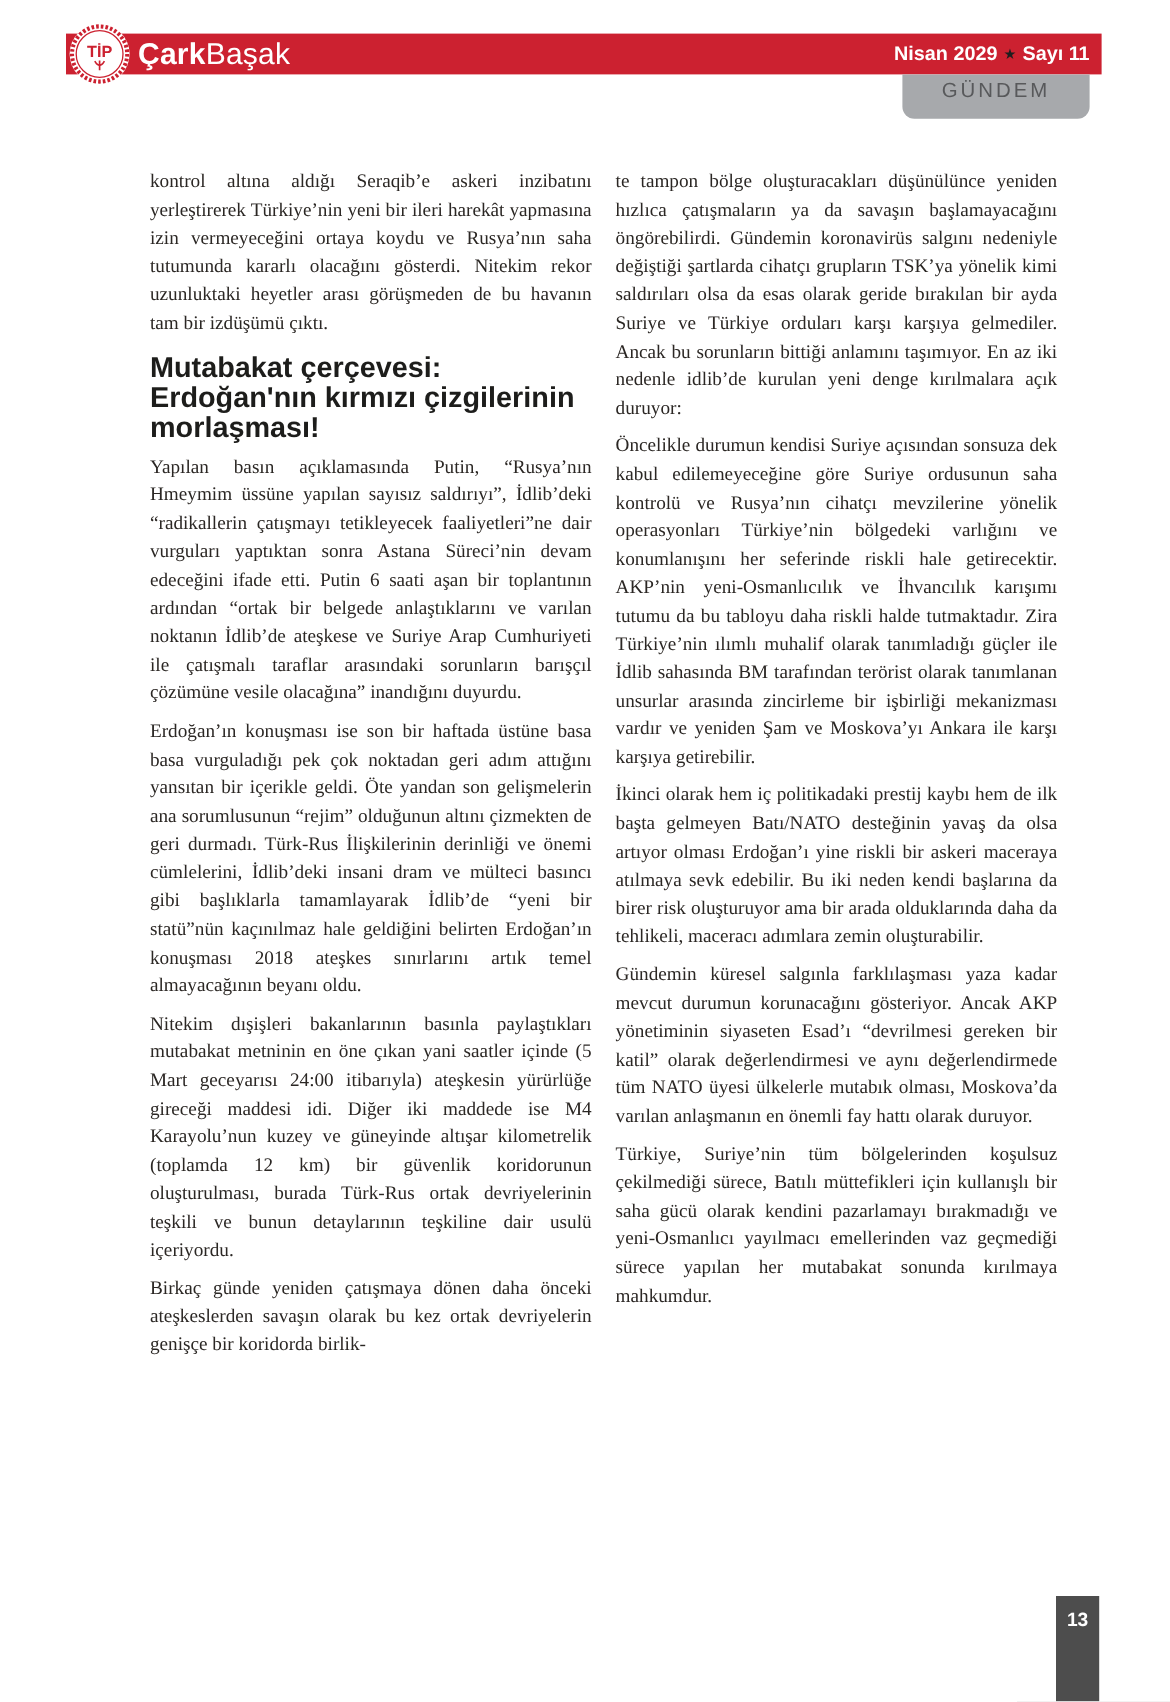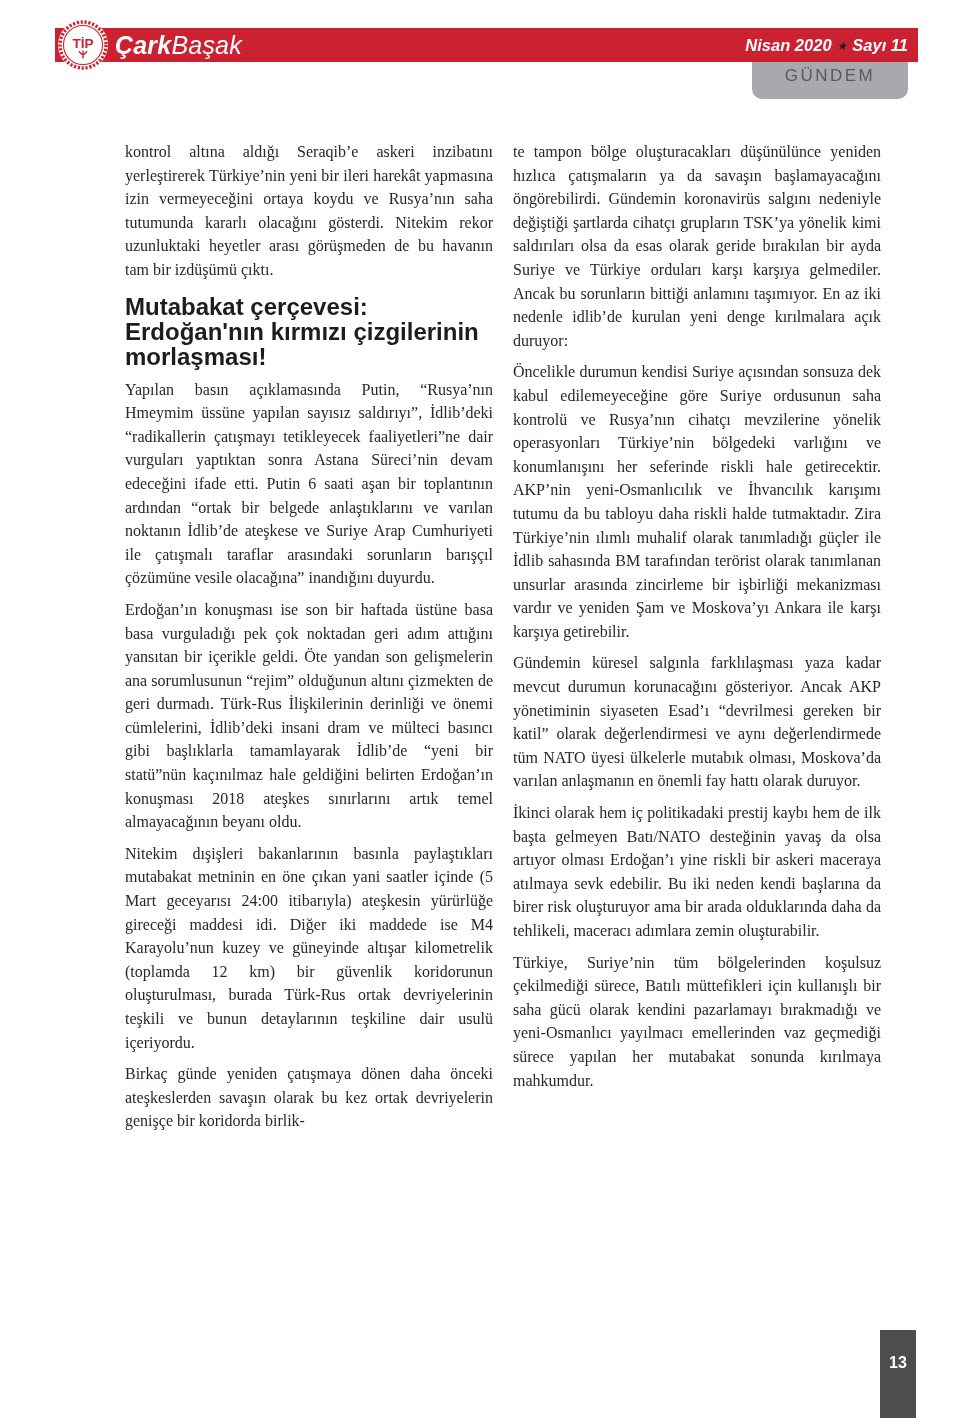--- a/index.html
+++ b/index.html
@@ -5,21 +5,20 @@
   html,body{margin:0;padding:0;background:#e8e8e8;}
   .page{
     position:relative;width:975px;height:1418px;margin:0 auto;
     background:#ffffff;overflow:hidden;
     font-family:"Liberation Sans",sans-serif;
   }
   
   .header-bar{
     position:absolute;left:55px;top:28px;width:863px;height:34px;
     background:var(--accent_red,#cc2130);
-    font-style:italic;
   }
   .brand{
     position:absolute;left:60px;top:1px;height:34px;line-height:33px;
     color:#fff;font-size:25px;letter-spacing:.2px;white-space:nowrap;
   }
   .brand-bold{font-weight:bold;}
   .brand-light{font-weight:normal;}
   .logo-wrap{
     position:absolute;left:57px;top:19px;width:52px;height:52px;z-index:3;
   }
@@ -58,30 +57,30 @@
     color:var(--heading_text,#1d1d1b);
     white-space:pre-line;
   }
   
   .pagenum{
     position:absolute;left:880px;top:1330px;width:36px;height:88px;
     background:var(--pagenum_bg,#4d4d4d);
     color:#fff;font-weight:bold;font-size:16px;
     text-align:center;
   }
-  .pagenum span{display:block;padding-top:24px;}
+  .pagenum span{display:block;padding-top:12px;}
 </style>
 </head>
 <body>
 
 <div class="page">
 
   <div class="header-bar">
     <div class="brand"><span class="brand-bold">Çark</span><span class="brand-light">Başak</span></div>
-    <div class="issue"><span>Nisan 2020</span><span class="star">★</span><span>Sayı 11</span></div>
+    <div class="issue"><span>Nisan 2029</span><span class="star">★</span><span>Sayı 11</span></div>
   </div>
 
   <div class="logo-wrap">
     <svg viewBox="0 0 52 52" width="52" height="52">
       <circle cx="26" cy="26" r="25" fill="#ffffff"></circle>
       <circle cx="26" cy="26" r="23" fill="none" stroke="#cc2130" stroke-width="3.4" stroke-dasharray="2.2 1.7"></circle>
       <circle cx="26" cy="26" r="19.5" fill="none" stroke="#cc2130" stroke-width="1.1"></circle>
       <text x="26" y="28.5" text-anchor="middle" font-family="Liberation Sans, sans-serif" font-size="13.5" font-weight="bold" fill="#cc2130">TİP</text>
       <path d="M22 32 q4 7 8 0 M26 31.5 l0 8" stroke="#cc2130" stroke-width="1.4" fill="none"></path>
     </svg>
@@ -95,22 +94,22 @@
         <h3 class="subhead">Mutabakat çerçevesi:
 Erdoğan'nın kırmızı çizgilerinin morlaşması!</h3>
         <p class="body-par">Yapılan basın açıklamasında Putin, “Rusya’nın Hmeymim üssüne yapılan sayısız saldırıyı”, İdlib’deki “radikallerin çatışmayı tetikleyecek faaliyetleri”ne dair vurguları yaptıktan sonra Astana Süreci’nin devam edeceğini ifade etti. Putin 6 saati aşan bir toplantının ardından “ortak bir belgede anlaştıklarını ve varılan noktanın İdlib’de ateşkese ve Suriye Arap Cumhuriyeti ile çatışmalı taraflar arasındaki sorunların barışçıl çözümüne vesile olacağına” inandığını duyurdu.</p>
         <p class="body-par">Erdoğan’ın konuşması ise son bir haftada üstüne basa basa vurguladığı pek çok noktadan geri adım attığını yansıtan bir içerikle geldi. Öte yandan son gelişmelerin ana sorumlusunun “rejim” olduğunun altını çizmekten de geri durmadı. Türk-Rus İlişkilerinin derinliği ve önemi cümlelerini, İdlib’deki insani dram ve mülteci basıncı gibi başlıklarla tamamlayarak İdlib’de “yeni bir statü”nün kaçınılmaz hale geldiğini belirten Erdoğan’ın konuşması 2018 ateşkes sınırlarını artık temel almayacağının beyanı oldu.</p>
         <p class="body-par">Nitekim dışişleri bakanlarının basınla paylaştıkları mutabakat metninin en öne çıkan yani saatler içinde (5 Mart geceyarısı 24:00 itibarıyla) ateşkesin yürürlüğe gireceği maddesi idi. Diğer iki maddede ise M4 Karayolu’nun kuzey ve güneyinde altışar kilometrelik (toplamda 12 km) bir güvenlik koridorunun oluşturulması, burada Türk-Rus ortak devriyelerinin teşkili ve bunun detaylarının teşkiline dair usulü içeriyordu.</p>
         <p class="body-par">Birkaç günde yeniden çatışmaya dönen daha önceki ateşkeslerden savaşın olarak bu kez ortak devriyelerin genişçe bir koridorda birlik-</p>
       </div>
     <div class="column">
         <p class="body-par">te tampon bölge oluşturacakları düşünülünce yeniden hızlıca çatışmaların ya da savaşın başlamayacağını öngörebilirdi. Gündemin koronavirüs salgını nedeniyle değiştiği şartlarda cihatçı grupların TSK’ya yönelik kimi saldırıları olsa da esas olarak geride bırakılan bir ayda Suriye ve Türkiye orduları karşı karşıya gelmediler. Ancak bu sorunların bittiği anlamını taşımıyor. En az iki nedenle idlib’de kurulan yeni denge kırılmalara açık duruyor:</p>
         <p class="body-par">Öncelikle durumun kendisi Suriye açısından sonsuza dek kabul edilemeyeceğine göre Suriye ordusunun saha kontrolü ve Rusya’nın cihatçı mevzilerine yönelik operasyonları Türkiye’nin bölgedeki varlığını ve konumlanışını her seferinde riskli hale getirecektir. AKP’nin yeni-Osmanlıcılık ve İhvancılık karışımı tutumu da bu tabloyu daha riskli halde tutmaktadır. Zira Türkiye’nin ılımlı muhalif olarak tanımladığı güçler ile İdlib sahasında BM tarafından terörist olarak tanımlanan unsurlar arasında zincirleme bir işbirliği mekanizması vardır ve yeniden Şam ve Moskova’yı Ankara ile karşı karşıya getirebilir.</p>
+        <p class="body-par">İkinci olarak hem iç politikadaki prestij kaybı hem de ilk başta gelmeyen Batı/NATO desteğinin yavaş da olsa artıyor olması Erdoğan’ı yine riskli bir askeri maceraya atılmaya sevk edebilir. Bu iki neden kendi başlarına da birer risk oluşturuyor ama bir arada olduklarında daha da tehlikeli, maceracı adımlara zemin oluşturabilir.</p>
         <p class="body-par">Gündemin küresel salgınla farklılaşması yaza kadar mevcut durumun korunacağını gösteriyor. Ancak AKP yönetiminin siyaseten Esad’ı “devrilmesi gereken bir katil” olarak değerlendirmesi ve aynı değerlendirmede tüm NATO üyesi ülkelerle mutabık olması, Moskova’da varılan anlaşmanın en önemli fay hattı olarak duruyor.</p>
-        <p class="body-par">İkinci olarak hem iç politikadaki prestij kaybı hem de ilk başta gelmeyen Batı/NATO desteğinin yavaş da olsa artıyor olması Erdoğan’ı yine riskli bir askeri maceraya atılmaya sevk edebilir. Bu iki neden kendi başlarına da birer risk oluşturuyor ama bir arada olduklarında daha da tehlikeli, maceracı adımlara zemin oluşturabilir.</p>
         <p class="body-par">Türkiye, Suriye’nin tüm bölgelerinden koşulsuz çekilmediği sürece, Batılı müttefikleri için kullanışlı bir saha gücü olarak kendini pazarlamayı bırakmadığı ve yeni-Osmanlıcı yayılmacı emellerinden vaz geçmediği sürece yapılan her mutabakat sonunda kırılmaya mahkumdur.</p>
       </div>
   </div>
 
   <div class="pagenum">
       <span>13</span>
     </div>
 
 </div>
 

